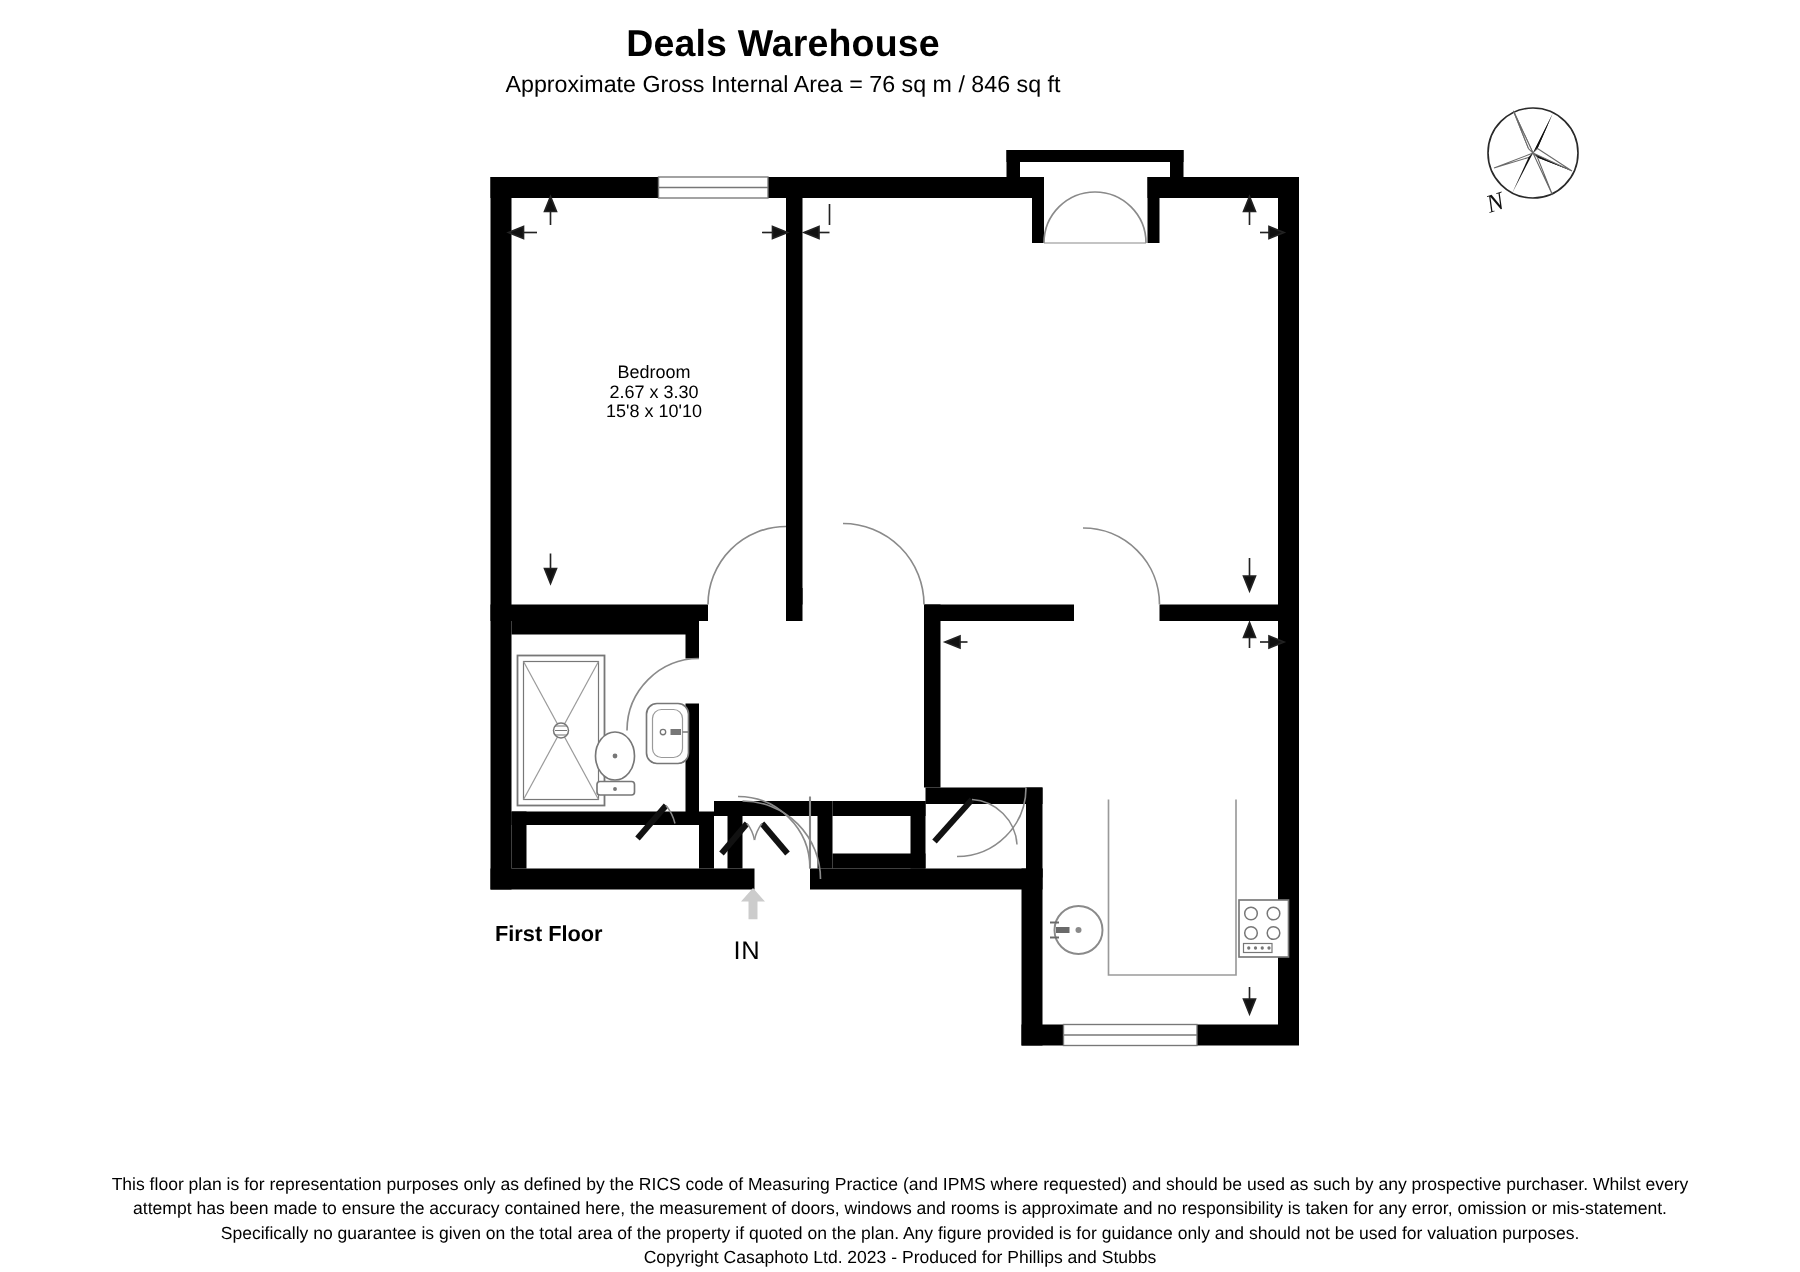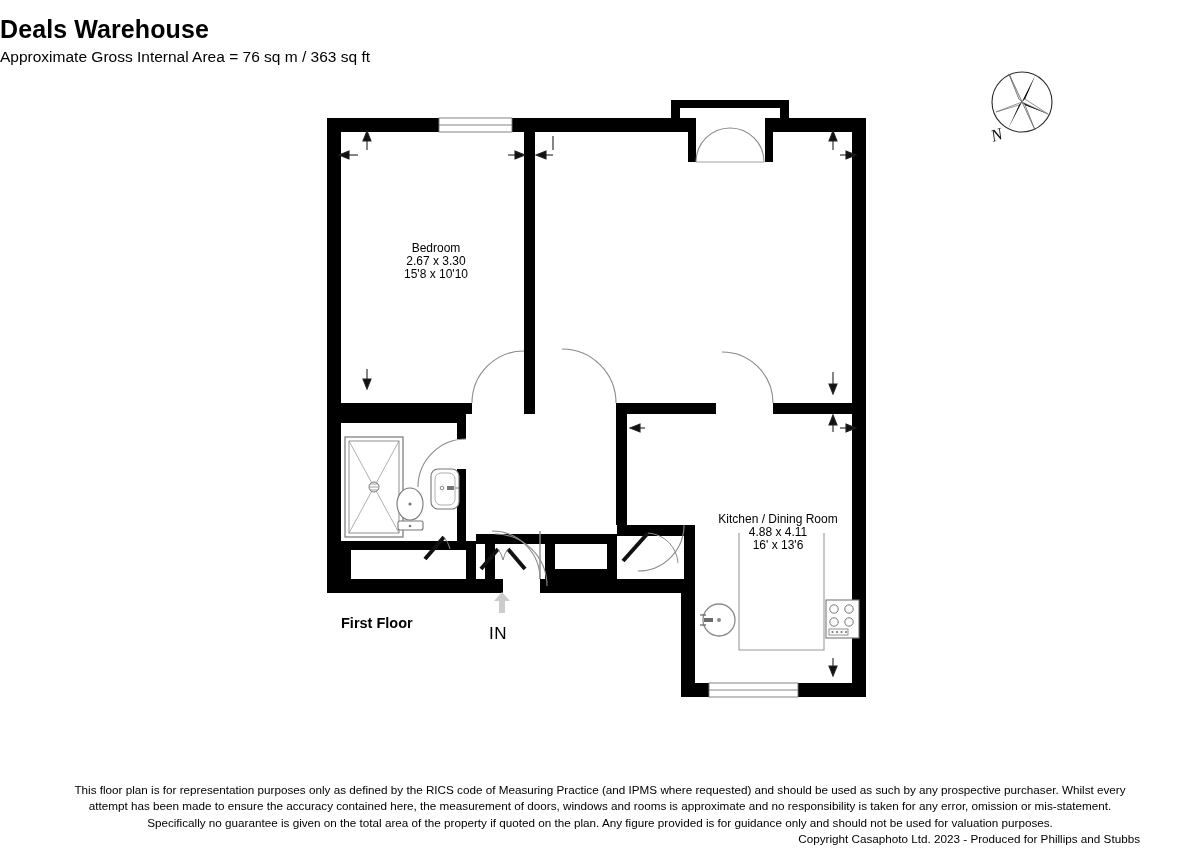--- a/index.html
+++ b/index.html
@@ -20,21 +20,21 @@
     width: 1200px;
     height: 848px;
   }
 
   
   .header {
     position: absolute;
     left: 0;
     top: 14px;
     width: 1044px;
-    text-align: left;
+    text-align: center;
   }
   .plan-title {
     font-size: 25px;
     font-weight: bold;
     letter-spacing: 0.1px;
     line-height: 30px;
   }
   .plan-subtitle {
     font-size: 15.5px;
     font-weight: normal;
@@ -67,21 +67,21 @@
     font-size: 12px;
     line-height: 13.2px;
     white-space: nowrap;
   }
   .room-label .rl-name { display: block; }
   .room-label .rl-m { display: block; }
   .room-label .rl-ft { display: block; }
 
   .floor-tag {
     position: absolute;
-    left: 341px;
+    left: 330px;
     top: 615px;
     font-size: 14.5px;
     font-weight: bold;
   }
   .in-tag {
     position: absolute;
     left: 489px;
     top: 624px;
     font-size: 17px;
     letter-spacing: 0.5px;
@@ -98,30 +98,30 @@
   .footer {
     position: absolute;
     left: 60px;
     top: 742px;
     width: 1080px;
     text-align: center;
     font-size: 11.7px;
     line-height: 16.3px;
     margin-top: 40px;
   }
-  .footer .copyline { display: block; text-align: right; }
+  .footer .copyline { display: block; }
 </style>
 </head>
 <body>
 
 <div id="page">
 
   <div class="header">
     <div class="plan-title">Deals Warehouse</div>
-    <div class="plan-subtitle">Approximate Gross Internal Area = 76 sq m / 363 sq ft</div>
+    <div class="plan-subtitle">Approximate Gross Internal Area = 76 sq m / 846 sq ft</div>
   </div>
 
   <div class="compass">
     <svg width="86" height="100" viewBox="0 0 86 100">
       <circle cx="45" cy="40" r="30" fill="none" stroke="#2a2a2a" stroke-width="1.1"></circle>
 
       <polygon points="45,40 58,14 48,37" fill="#111111"></polygon>
       <polygon points="45,40 48,37 58,14" fill="#111111"></polygon>
       <polygon points="45,40 32,12 42,37" fill="#ffffff" stroke="#6a6a6a" stroke-width="0.7"></polygon>
       <polygon points="45,40 42,37 32,12" fill="#ffffff" stroke="#6a6a6a" stroke-width="0.7"></polygon>
@@ -366,25 +366,20 @@
     </svg>
   </div>
 
   <div class="room-label" style="left:372px; top:242px; width:128px;">
     <span class="rl-name">Bedroom</span>
     <span class="rl-m">2.67 x 3.30</span>
     <span class="rl-ft">15'8 x 10'10</span>
   </div>
 
 
-  <div class="room-label" style="left:698px; top:513px; width:160px;">
-    <span class="rl-name">Kitchen / Dining Room</span>
-    <span class="rl-m">4.88 x 4.11</span>
-    <span class="rl-ft">16' x 13'6</span>
-  </div>
 
   <div class="floor-tag">First Floor</div>
 
   <div class="in-arrow">
     <svg width="20" height="22" viewBox="0 0 20 22">
       <polygon points="10,1 18,10 13,10 13,22 7,22 7,10 2,10" fill="#cccccc"></polygon>
     </svg>
   </div>
   <div class="in-tag">IN</div>
 

